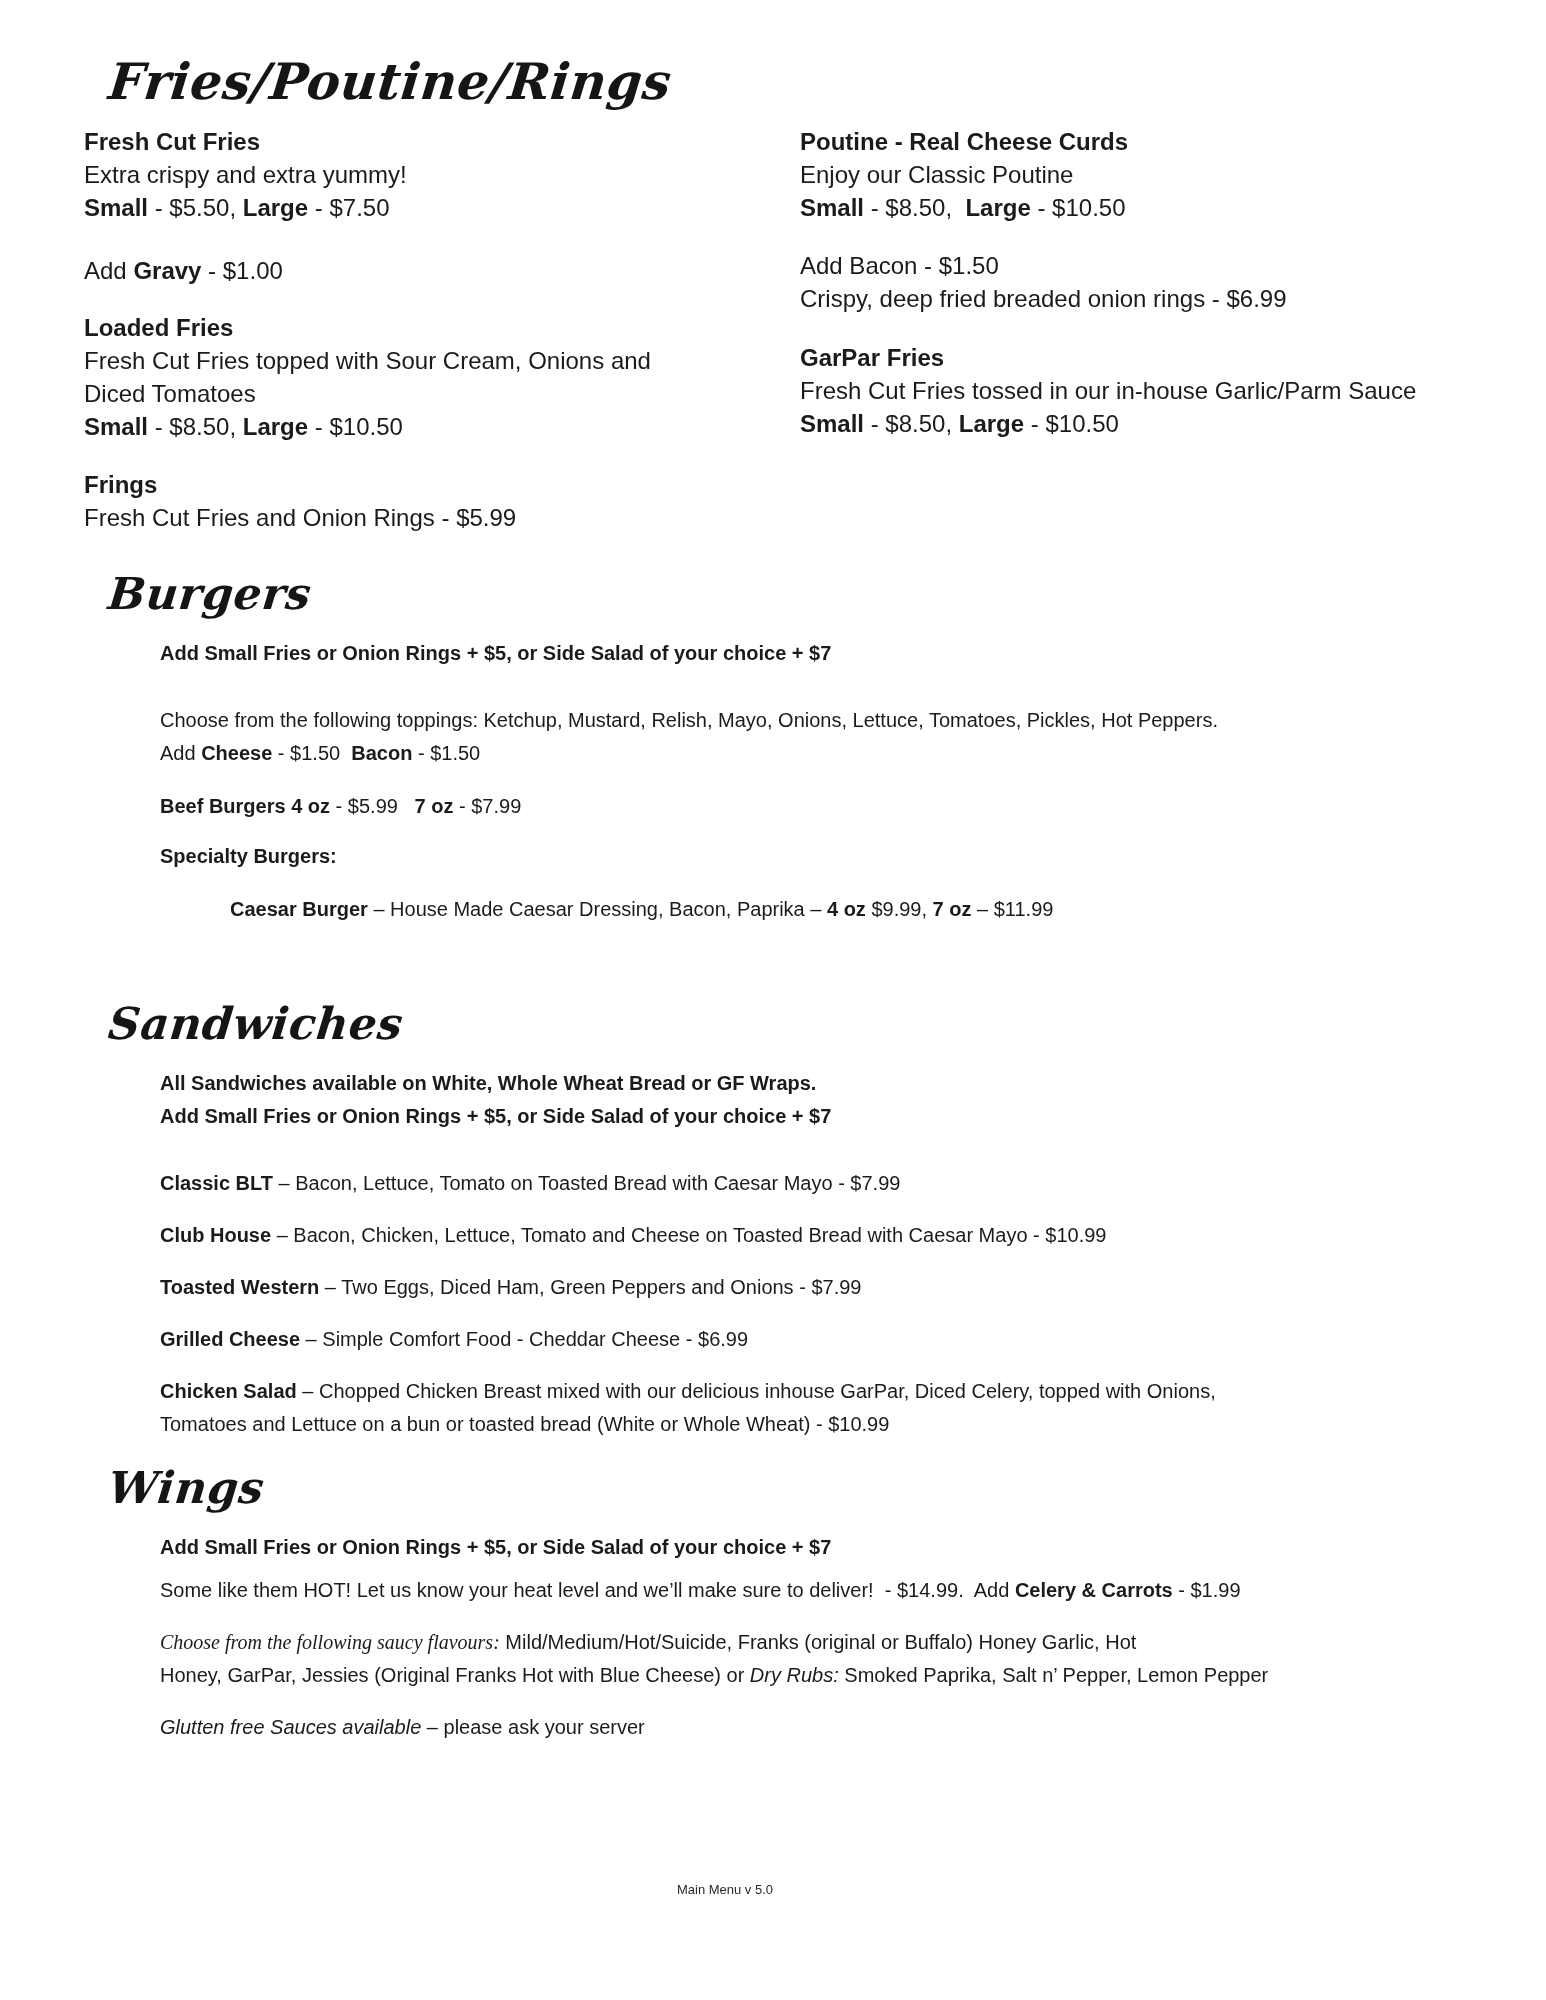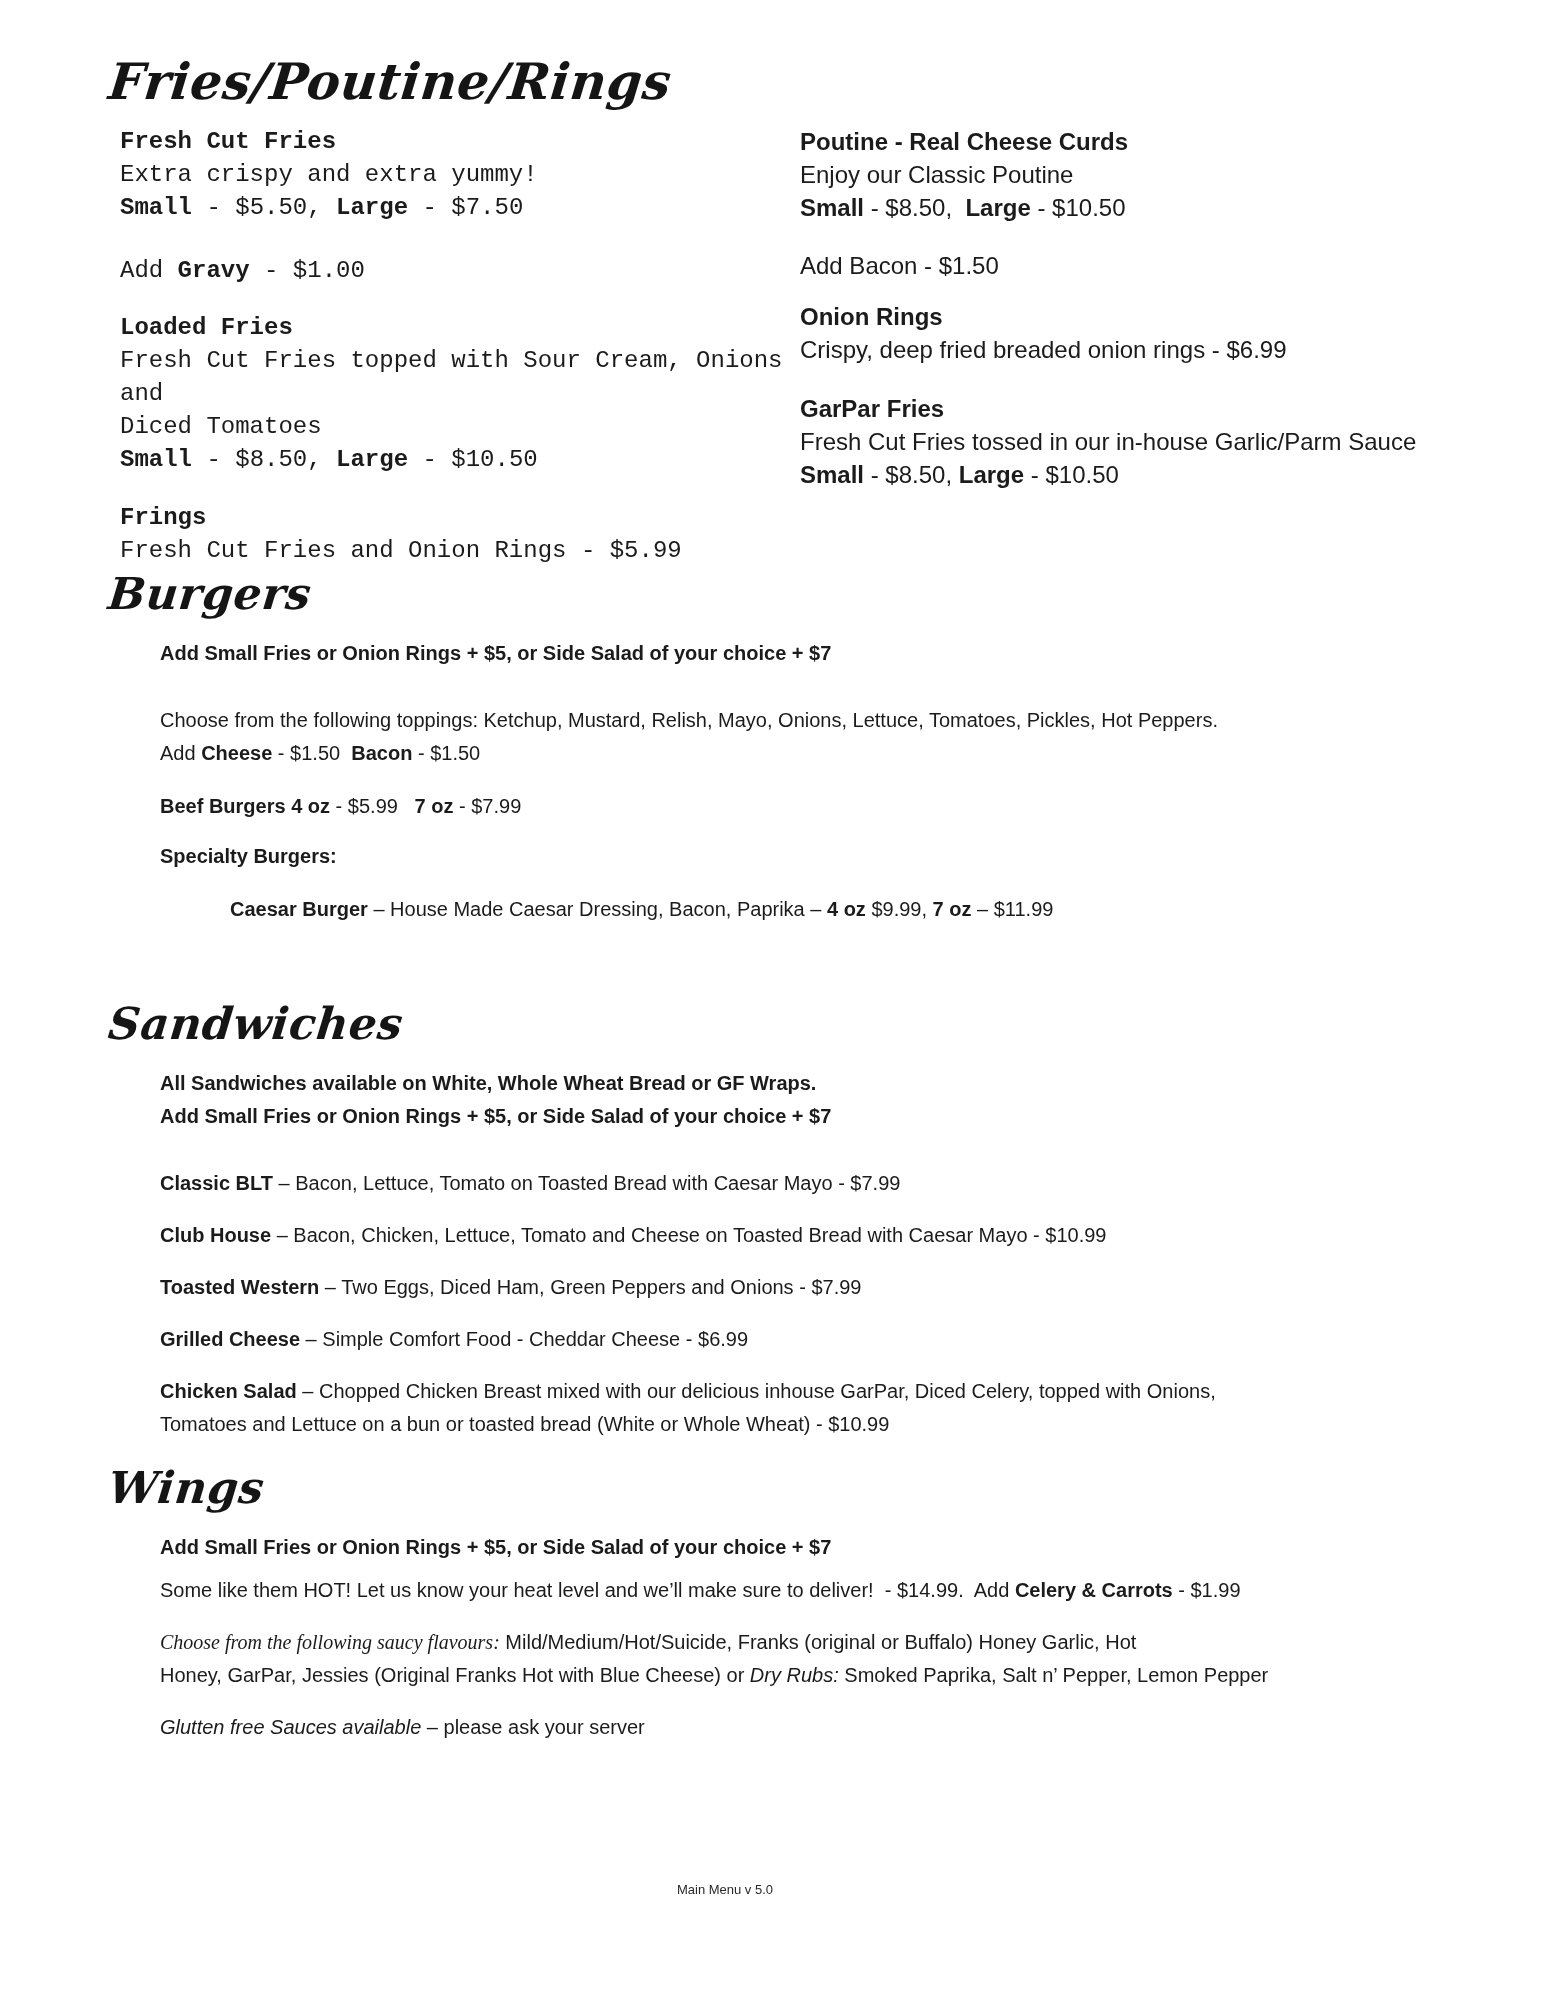--- a/index.html
+++ b/index.html
@@ -17,21 +17,21 @@
   .script-title {
     font-family:"DejaVu Serif", serif; font-style:italic; font-weight:700;
     margin-left:106px; color:#151515; letter-spacing:0.5px;
     transform:skewX(-6deg); transform-origin:left bottom; white-space:pre;
   }
   .t1 { font-size:50px; }
   .t2 { font-size:44px; }
 
   .body-block { margin-left:160px; margin-top:18px; font-size:20px; line-height:33px; }
   .cols { display:flex; margin-top:14px; font-size:24px; line-height:33px; }
-  .col-left  { width:800px; padding-left:120px;font-family:Liberation Mono, monospace; }
+  .col-left  { width:800px; padding-left:84px; }
   .col-right { width:740px; }
 
   .line { white-space:pre-wrap; }
   .indent { margin-left:70px; }
   .b { font-weight:700; }
 
   .g10 { margin-top:10px; } .g17 { margin-top:17px; }
   .g18 { margin-top:18px; } .g19 { margin-top:19px; } .g20 { margin-top:20px; }
   .g24 { margin-top:24px; } .g25 { margin-top:25px; } .g26 { margin-top:26px; }
   .g30 { margin-top:30px; } .g34 { margin-top:34px; }
@@ -59,21 +59,20 @@
         <div class="line"><span>Diced Tomatoes</span></div>
         <div class="line"><span class="b">Small</span><span> - $8.50, </span><span class="b">Large</span><span> - $10.50</span></div>
         <div class="line g25"><span class="b">Frings</span></div>
         <div class="line"><span>Fresh Cut Fries and Onion Rings - $5.99</span></div>
       </div>
       <div class="col-right">
         <div class="line"><span class="b">Poutine - Real Cheese Curds</span></div>
         <div class="line"><span>Enjoy our Classic Poutine</span></div>
         <div class="line"><span class="b">Small</span><span> - $8.50,  </span><span class="b">Large</span><span> - $10.50</span></div>
         <div class="line g25"><span>Add Bacon - $1.50</span></div>
-        <div class="line g18"><span class="b">Onion Rings</span></div>
         <div class="line"><span>Crispy, deep fried breaded onion rings - $6.99</span></div>
         <div class="line g26"><span class="b">GarPar Fries</span></div>
         <div class="line"><span>Fresh Cut Fries tossed in our in-house Garlic/Parm Sauce</span></div>
         <div class="line"><span class="b">Small</span><span> - $8.50, </span><span class="b">Large</span><span> - $10.50</span></div>
       </div>
     </div>
   </div>
 
   <div class="section sec-burgers">
     <h1 class="script-title t2">Burgers</h1>

